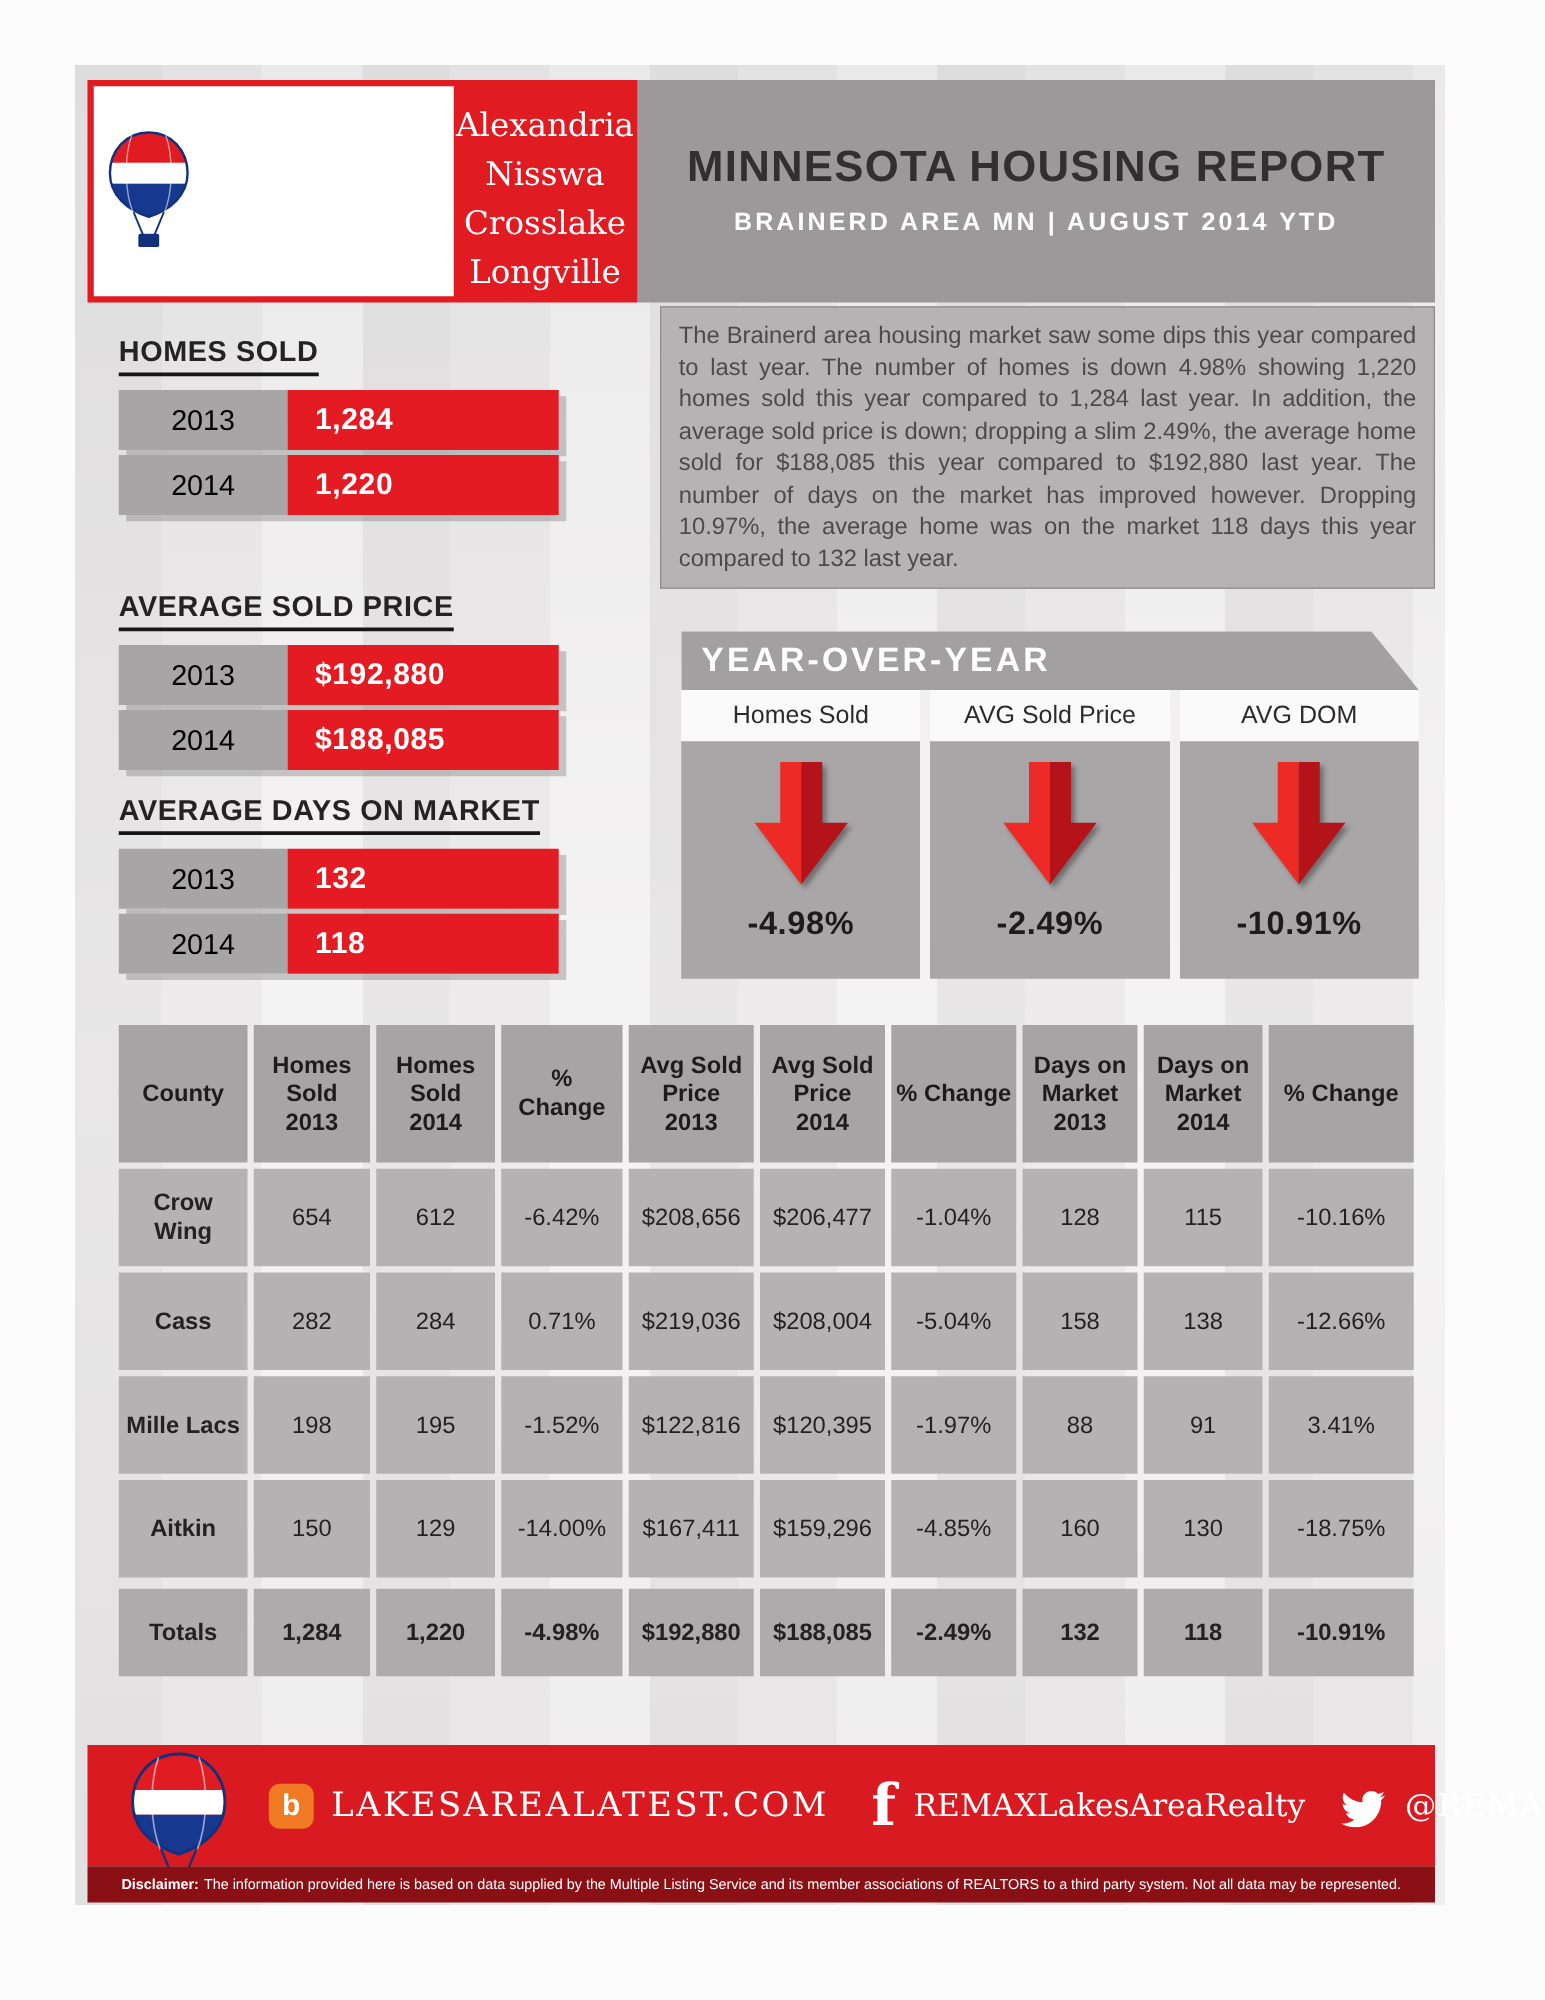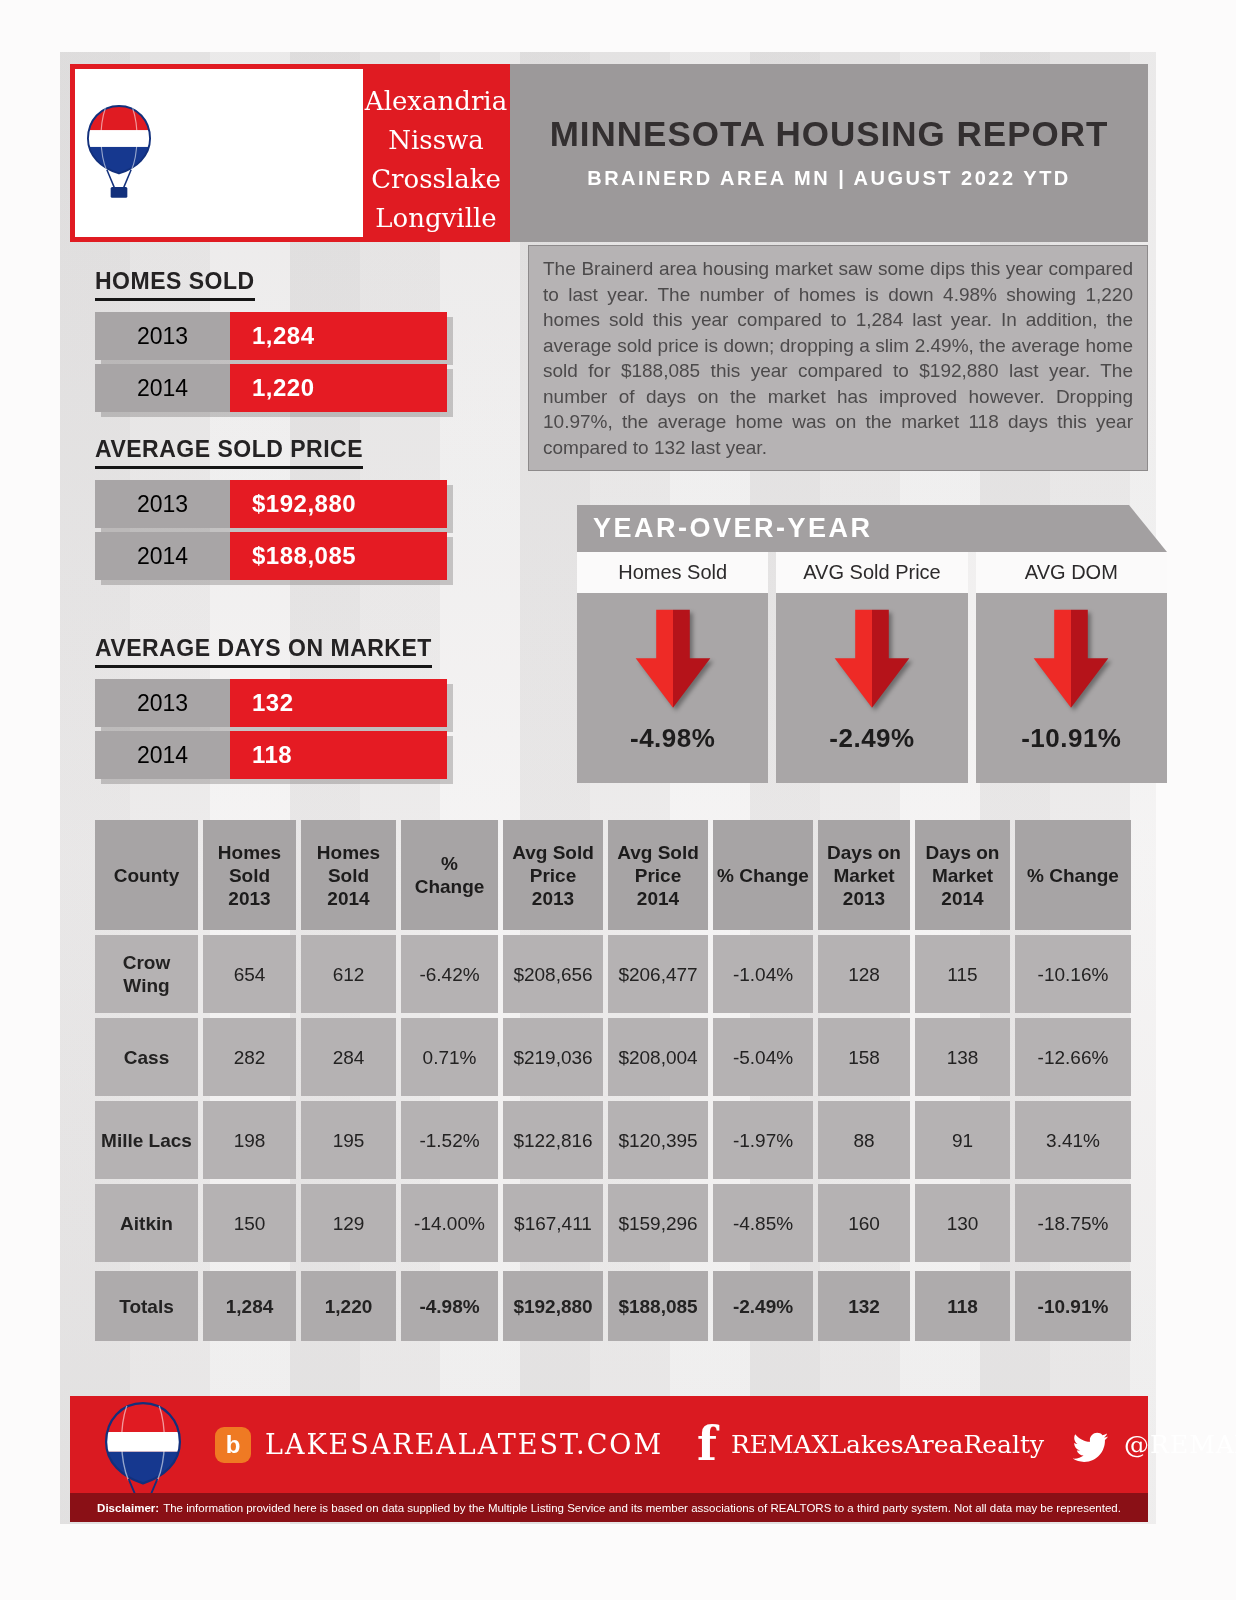--- a/index.html
+++ b/index.html
@@ -25,35 +25,35 @@
   .wordmark-sub { font-size:24px; font-weight:bold; color:#16388f; margin-top:1px; letter-spacing:0.3px; }
   .swoosh { width:200px; height:20px; margin-top:1px; display:block; }
   .cities { position:absolute; right:0; top:0; width:148px; height:100%; color:#ffffff;
     font-family:"DejaVu Serif", serif; font-size:26px; text-align:center; padding-top:18px; line-height:39px; }
   .header-gray { width:638px; height:100%; background:#9c999a; text-align:center; padding-top:50px; }
   .header-gray h1 { font-size:35px; font-weight:bold; color:#332f30; letter-spacing:1px; }
   .subtitle { margin-top:13px; font-size:20px; font-weight:bold; color:#ffffff; letter-spacing:2.5px; }
 
   
   .stat-group { position:absolute; left:95px; width:380px; z-index:2; }
-  .g1 { top:268px; } .g2 { top:436px; } .g3 { top:635px; }
+  .g1 { top:268px; } .g2 { top:472px; } .g3 { top:635px; }
   .stat-heading { display:inline-block; font-size:23px; font-weight:bold; color:#242223; letter-spacing:0.5px;
     border-bottom:3px solid #161616; padding-bottom:3px; }
   .stat-rows { margin-top:11px; width:352px; }
   .stat-row { display:flex; height:48px; margin-bottom:4px; box-shadow:6px 5px 0 rgba(92,90,90,0.30); }
   .stat-year { width:135px; background:#a8a5a6; color:#000000; font-size:23px; display:flex; align-items:center; justify-content:center; }
   .stat-value { flex:1; background:#e51b23; color:#ffffff; font-size:24px; font-weight:bold; display:flex; align-items:center; padding-left:22px; letter-spacing:0.5px; }
 
   
   .summary { position:absolute; left:528px; top:245px; width:620px; z-index:2;
     background:#b6b3b4; border:1px solid #8d8a8b; color:#4c4a4b;
     font-size:19px; line-height:25.5px; text-align:justify; padding:10px 14px; }
 
   
-  .yoy { position:absolute; left:545px; top:505px; width:590px; z-index:2;margin-left:32px; }
+  .yoy { position:absolute; left:545px; top:505px; width:590px; z-index:2; }
   .yoy-banner { height:47px; background:#a3a0a1; color:#ffffff; font-size:27px; font-weight:bold; letter-spacing:2.5px;
     display:flex; align-items:center; padding-left:16px;
     clip-path:polygon(0 0, calc(100% - 38px) 0, 100% 100%, 0 100%); }
   .yoy-cols { display:grid; grid-template-columns:1fr 1fr 1fr; gap:8px; }
   .yoy-label { height:41px; display:flex; align-items:center; justify-content:center; font-size:20px; color:#2c2a2b; background:#fbfafa; }
   .yoy-box { height:190px; background:#a9a6a7; display:flex; flex-direction:column; align-items:center; padding-top:15px; }
   .down-arrow { width:84px; height:106px; filter:drop-shadow(3px 3px 2px rgba(0,0,0,0.35)); }
   .yoy-pct { margin-top:9px; font-size:26px; font-weight:bold; color:#1d1c1c; letter-spacing:0.5px; }
 
   
@@ -117,21 +117,21 @@
       </div>
       <div class="cities">
         <div>Alexandria</div>
         <div>Nisswa</div>
         <div>Crosslake</div>
         <div>Longville</div>
       </div>
     </div>
     <div class="header-gray">
       <h1>MINNESOTA HOUSING REPORT</h1>
-      <div class="subtitle">BRAINERD AREA MN  |  AUGUST 2022 YTD</div>
+      <div class="subtitle">BRAINERD AREA MN  |  AUGUST 2014 YTD</div>
     </div>
   </header>
 
   <section class="stat-group g1">
     <span class="stat-heading">HOMES SOLD</span>
     <div class="stat-rows">
       <div class="stat-row">
         <div class="stat-year">2013</div>
         <div class="stat-value">1,284</div>
       </div>

